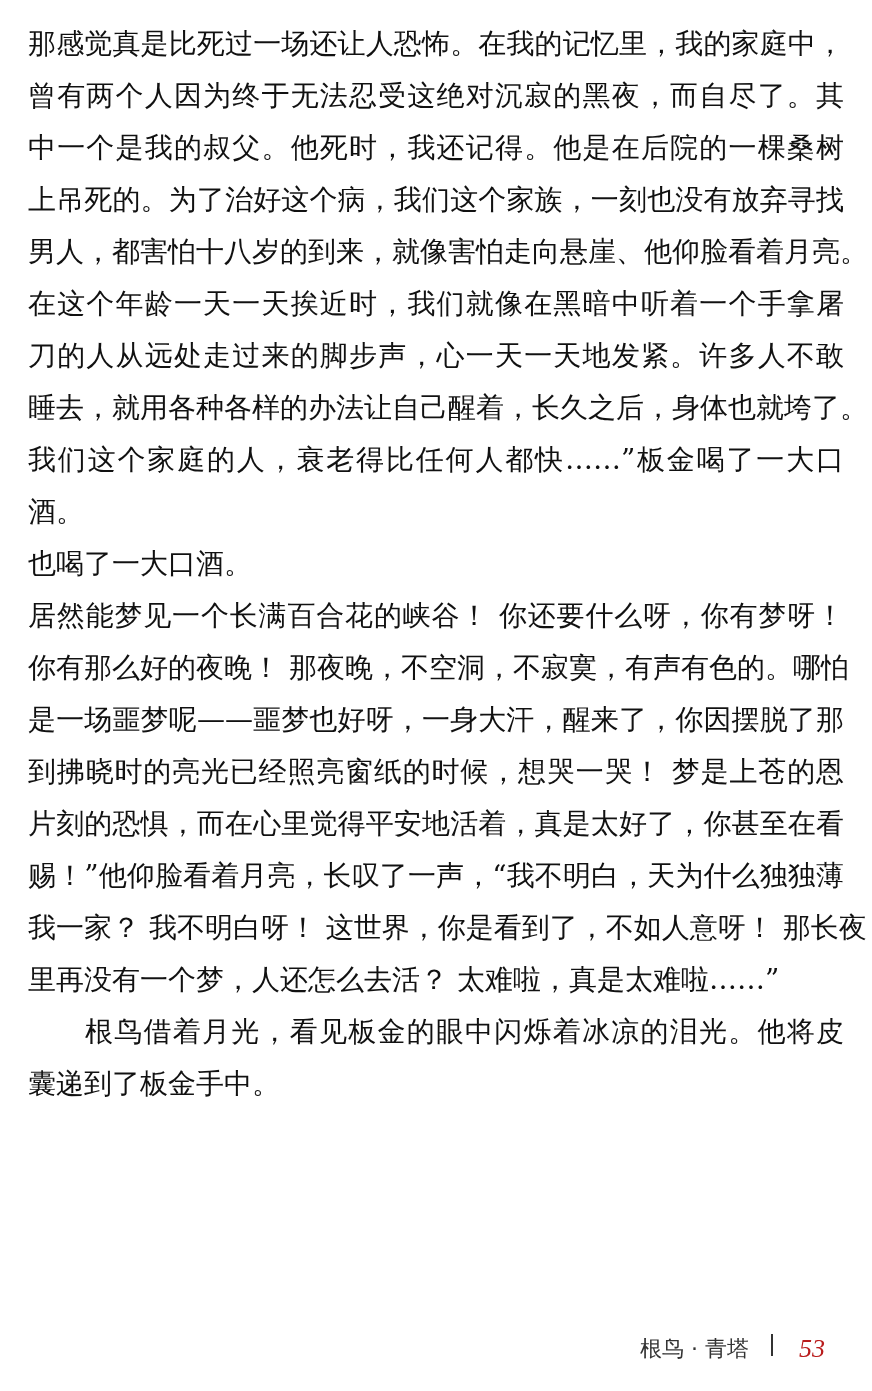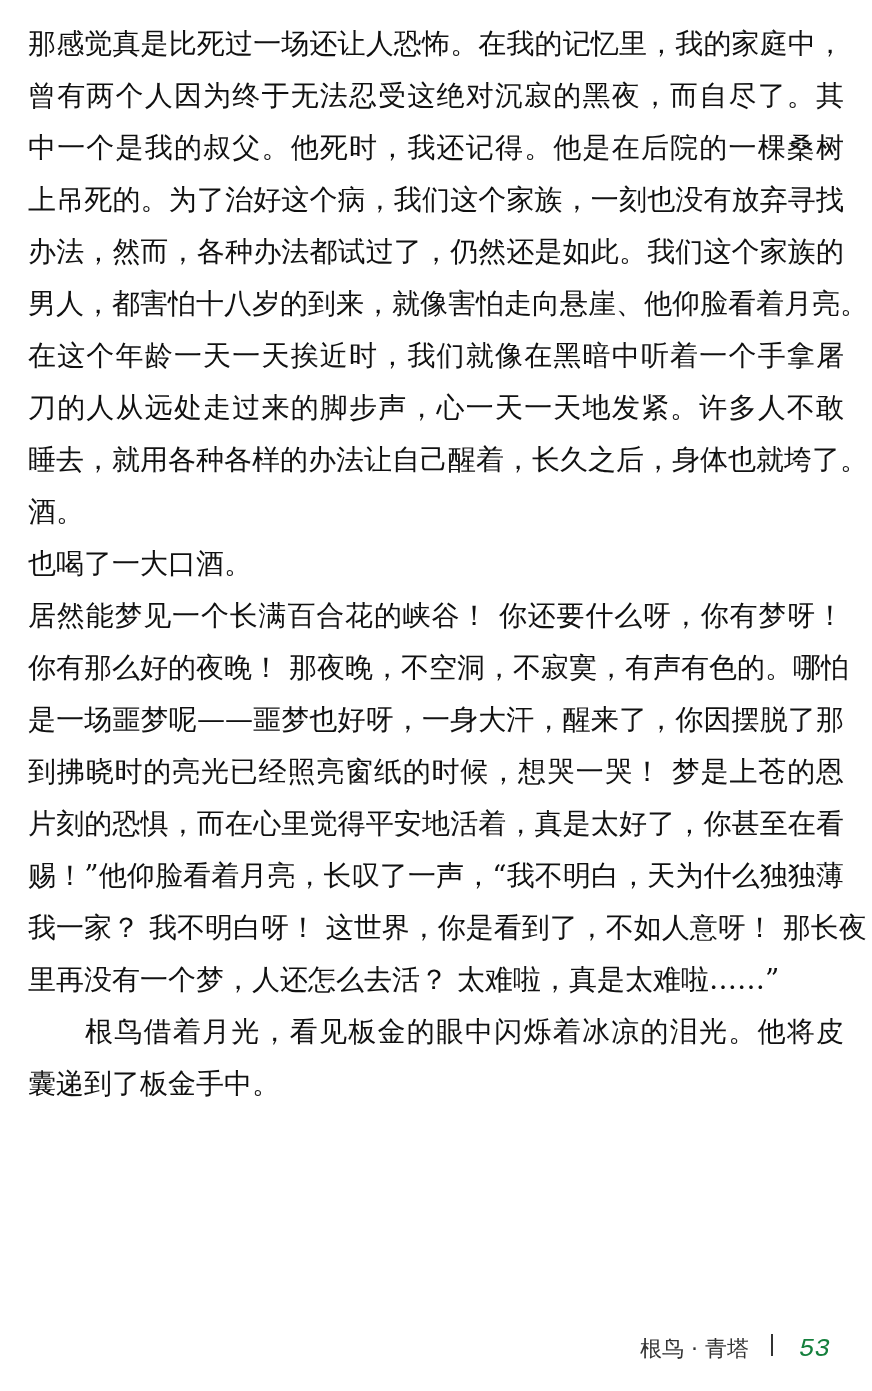--- a/index.html
+++ b/index.html
@@ -6,37 +6,37 @@
   body { width: 872px; height: 1391px; position: relative; overflow: hidden;
          font-family: "DejaVu Serif", "Liberation Serif", serif; color: #111; }
   .page { position: absolute; left: 28px; top: 18px; width: 816px; }
   .line { height: 52px; line-height: 52px; font-size: 28px; white-space: nowrap;
           text-align: justify; text-align-last: justify; letter-spacing: 0px; }
   .line.last { text-align-last: left; }
   .line.indent { padding-left: 57px; }
   .footer { position: absolute; top: 1334px; left: 640px; font-size: 22px; color: #333;
             font-family: "DejaVu Sans", "Liberation Sans", sans-serif; display: flex; align-items: flex-start; }
   .footer .sep { display: inline-block; width: 2px; height: 22px; background: #333; margin: 0 26px 0 22px; }
-  .footer .num { font-family: Liberation Mono, monospace; font-style: italic; font-size: 26px; color: #15803d; }
+  .footer .num { font-family: Liberation Serif, serif; font-style: italic; font-size: 26px; color: #b91c1c; }
 </style>
 </head>
 <body>
 
 <div class="page">
 
   <div>
     <div class="line">那感觉真是比死过一场还让人恐怖。在我的记忆里，我的家庭中，</div>
     <div class="line">曾有两个人因为终于无法忍受这绝对沉寂的黑夜，而自尽了。其</div>
     <div class="line">中一个是我的叔父。他死时，我还记得。他是在后院的一棵桑树</div>
     <div class="line">上吊死的。为了治好这个病，我们这个家族，一刻也没有放弃寻找</div>
-    <div class="line">办法，然而，各种办法都试过了，仍然还是如此。我们这个家族的</div>
     <div class="line">男人，都害怕十八岁的到来，就像害怕走向悬崖、他仰脸看着月亮。</div>
     <div class="line">在这个年龄一天一天挨近时，我们就像在黑暗中听着一个手拿屠</div>
     <div class="line">刀的人从远处走过来的脚步声，心一天一天地发紧。许多人不敢</div>
     <div class="line">睡去，就用各种各样的办法让自己醒着，长久之后，身体也就垮了。</div>
+    <div class="line">我们这个家庭的人，衰老得比任何人都快……”板金喝了一大口</div>
     <div class="line last">酒。</div>
   </div>
 
   <div>
     <div class="line last">也喝了一大口酒。</div>
   </div>
 
   <div>
     <div class="line">居然能梦见一个长满百合花的峡谷！ 你还要什么呀，你有梦呀！</div>
     <div class="line">你有那么好的夜晚！ 那夜晚，不空洞，不寂寞，有声有色的。哪怕</div>

